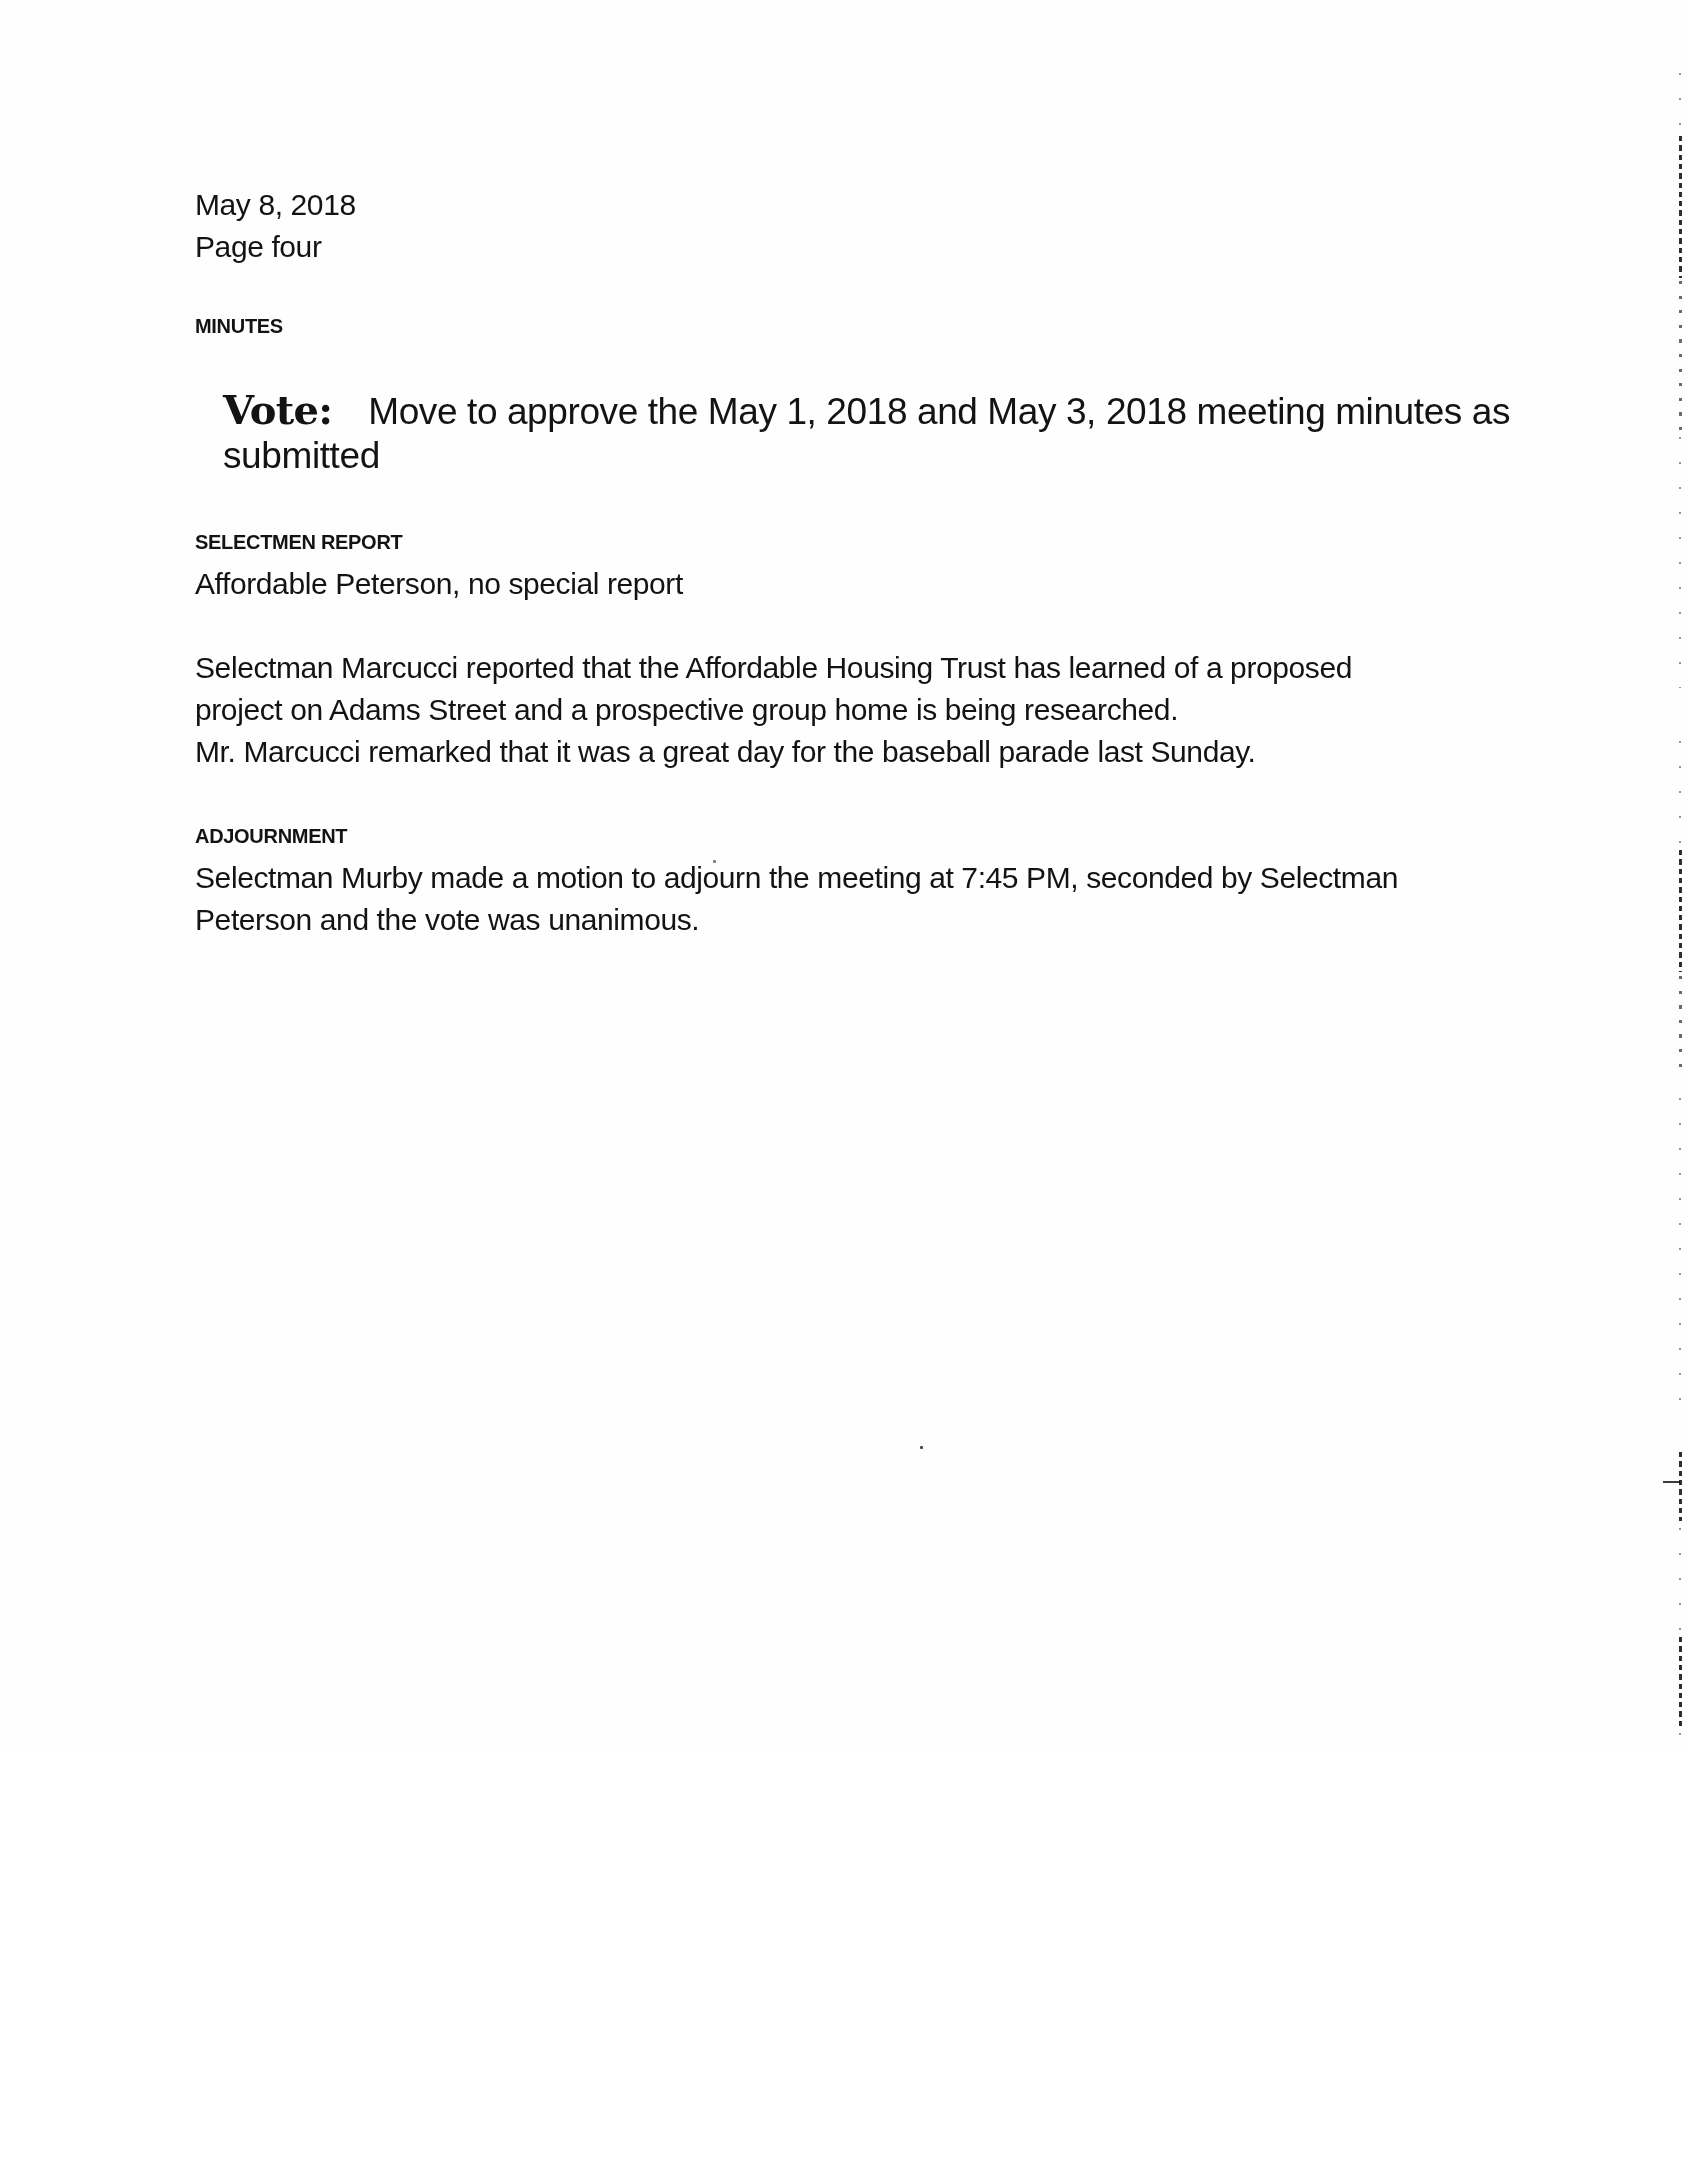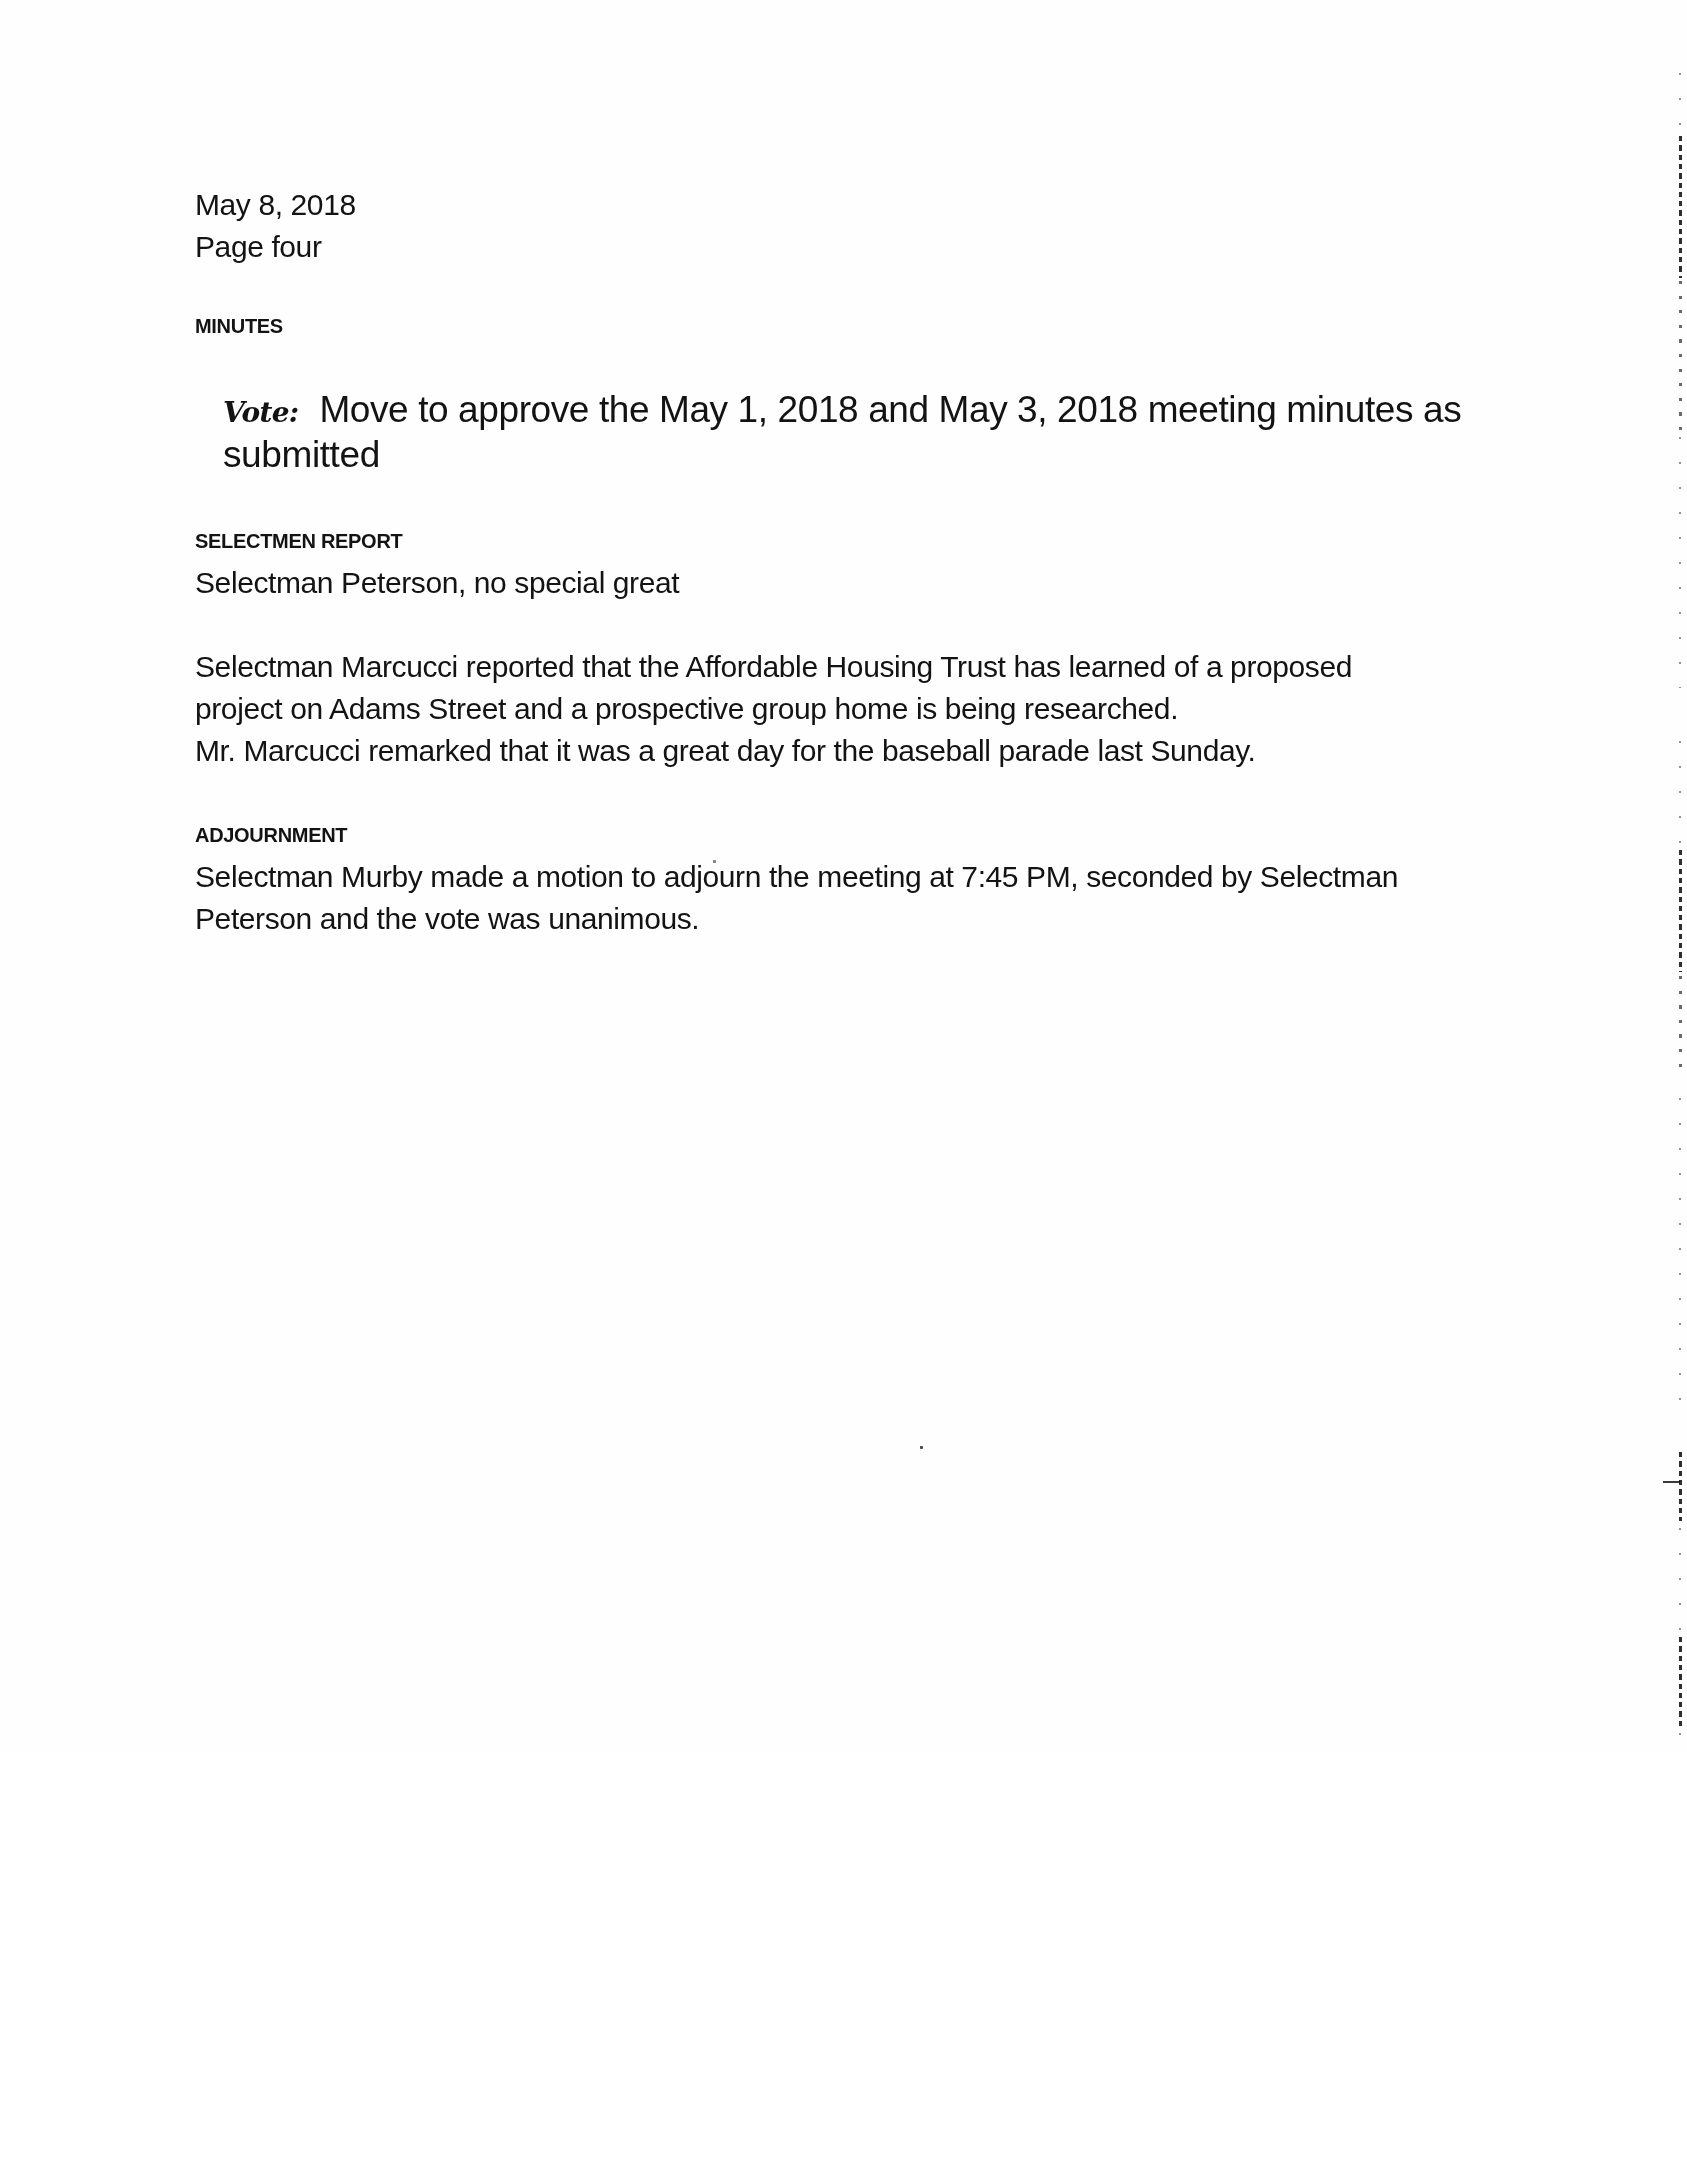--- a/index.html
+++ b/index.html
@@ -37,25 +37,24 @@
     letter-spacing: -0.3px;
   }
   .mt-1 { margin-top: 37px; }
   .mt-2 { margin-top: 42px; }
   .vote-line {
     margin: 42px 0 0 28px;
     line-height: 42px;
   }
   .vote-label {
     font-family: "DejaVu Serif", serif;
-    font-style: italic;
     font-weight: bold;
-    font-size: 28px;
+    font-size: 40px;
     letter-spacing: -0.7px;
-    margin-right: 21px;
+    margin-right: 36px;
   }
   .vote-text {
     font-size: 37px;
   }
   
   .artifact {
     position: absolute;
     pointer-events: none;
   }
   .v-dense {
@@ -102,21 +101,21 @@
   <div class="content">
 
     <p class="line">May 8, 2018</p>
     <p class="line">Page four</p>
 
     <h1 class="heading mt-1">MINUTES</h1>
 
     <p class="vote-line"><span class="vote-label">Vote:</span><span class="vote-text">Move to approve the May 1, 2018 and May 3, 2018 meeting minutes as submitted</span></p>
 
     <h2 class="heading mt-2">SELECTMEN REPORT</h2>
-    <p class="para">Selectman Peterson, no special great</p>
+    <p class="para">Affordable Peterson, no special report</p>
 
 
     <p class="para mt-2">Selectman Marcucci reported that the Affordable Housing Trust has learned of a proposed
 project on Adams Street and a prospective group home is being researched.
 Mr. Marcucci remarked that it was a great day for the baseball parade last Sunday.</p>
 
     <h2 class="heading mt-2">ADJOURNMENT</h2>
     <p class="para">Selectman Murby made a motion to adjourn the meeting at 7:45 PM, seconded by Selectman
 Peterson and the vote was unanimous.</p>
 

